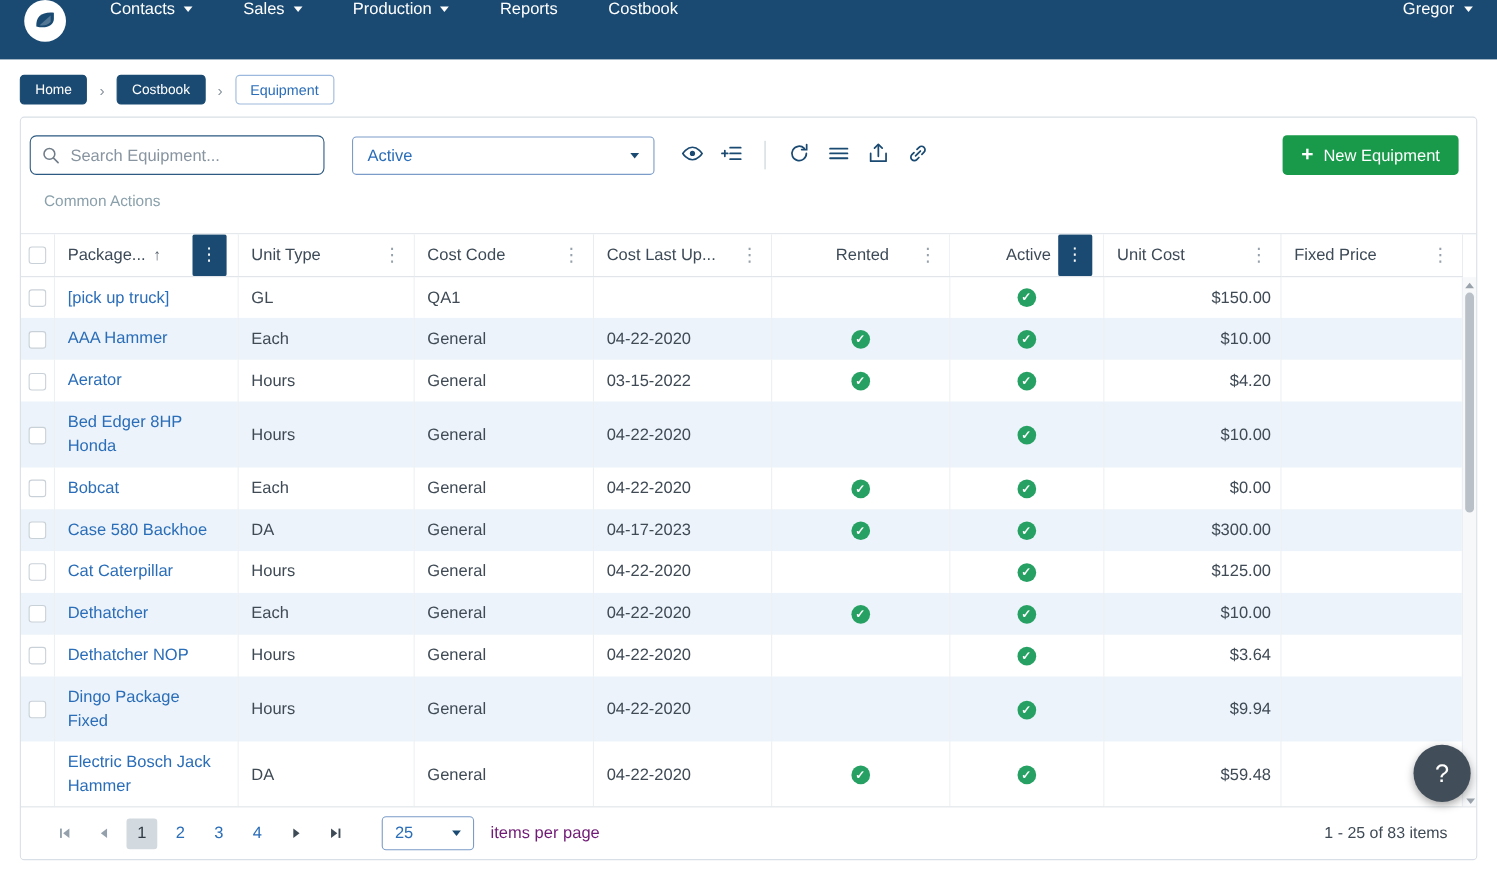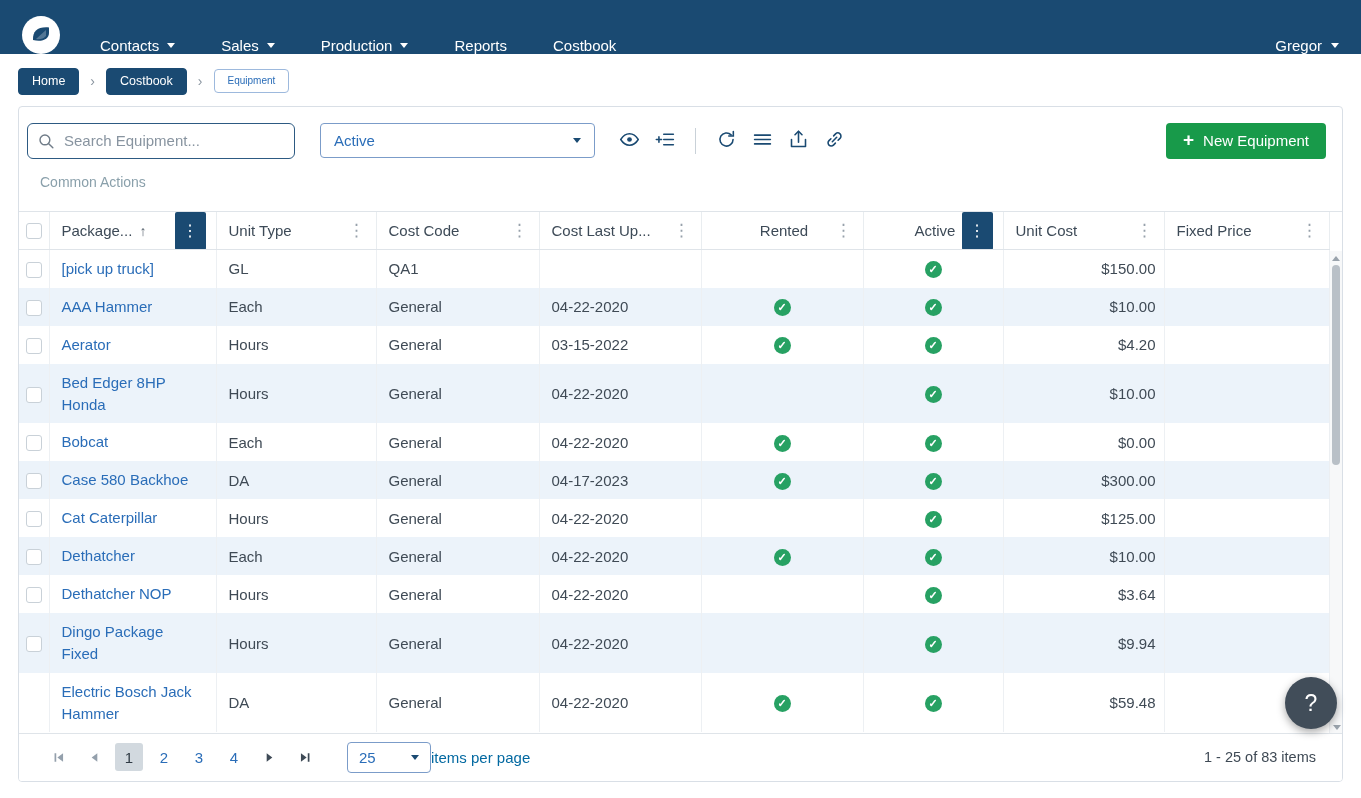--- a/index.html
+++ b/index.html
@@ -7,21 +7,21 @@
   body {
     font-family: "Liberation Sans", sans-serif;
     background: #ffffff;
     position: relative;
     overflow: hidden;
     color: #3f4a55;
   }
 
   
   .navbar {
-    height: 54px; background: #1a4a72; display: flex; align-items: flex-end;
+    height: 54px; background: #1a4a72; display: flex; align-items: flex-start;
     padding: 0 22px; color: #fff;
   }
   .logo {
     width: 38px; height: 38px; border-radius: 50%; background: #fff;
     display: flex; align-items: center; justify-content: center; margin-right: 40px;
     flex: 0 0 auto; cursor: pointer;
   }
   .nav-item {
     display: flex; align-items: center; gap: 8px; font-size: 15px;
     margin-right: 46px; cursor: pointer; white-space: nowrap;
@@ -33,21 +33,21 @@
   }
   .nav-user { margin-left: auto; display: flex; align-items: center; gap: 9px; font-size: 15px; cursor: pointer; }
 
   
   .breadcrumbs { display: flex; align-items: center; gap: 11px; padding: 14px 18px 11px 18px; }
   .crumb-solid {
     background: #1a4a72; color: #fff; font-size: 12.5px; padding: 6px 13px;
     border-radius: 4px; border: 1px solid #1a4a72; cursor: pointer; line-height: 1;
   }
   .crumb-outline {
-    background: #fff; color: #2a6db8; font-size: 10px; padding: 6px 13px;
+    background: #fff; color: #2a6db8; font-size: 13px; padding: 6px 13px;
     border-radius: 4px; border: 1px solid #9db9dd; cursor: pointer; line-height: 1;
   }
   .crumb-sep { color: #8a95a0; font-size: 14px; }
 
   
   .card {
     margin: 0 18px; border: 1px solid #d9dfe6; border-radius: 4px;
     height: 676px; position: relative; overflow: hidden; background: #fff;
   }
 
@@ -152,21 +152,21 @@
   }
   .pg-btn.muted { color: #94a0ac; }
   .pg-btn.dark { color: #3e4a56; }
   .pg-page { color: #2a6db8; }
   .pg-page.current { background: #d2d9df; color: #2f3a44; cursor: default; }
   .size-select {
     margin-left: 22px; width: 84px; height: 31px; border: 1px solid #7b9cc9; border-radius: 4px;
     display: flex; align-items: center; padding: 0 11px; color: #2a6db8; font-size: 15px; cursor: pointer;
   }
   .size-select .caret-down { margin-left: auto; color: #1a4a72; }
-  .per-page-label { font-size: 15px; color: #0369a1; }
+  .per-page-label { margin-left: 15px; font-size: 15px; color: #701a75; }
   .range-label { margin-left: auto; font-size: 14.5px; color: #3f4a55; }
 
   
   .help-fab {
     position: absolute; right: 24px; top: 677px; width: 52px; height: 52px; border-radius: 50%;
     background: #414d59; color: #fff; border: none; font-size: 23px; cursor: pointer;
     box-shadow: 0 3px 8px rgba(0,0,0,0.35); z-index: 20; font-family: "Liberation Sans", sans-serif;
   }
 </style>
 </head>

